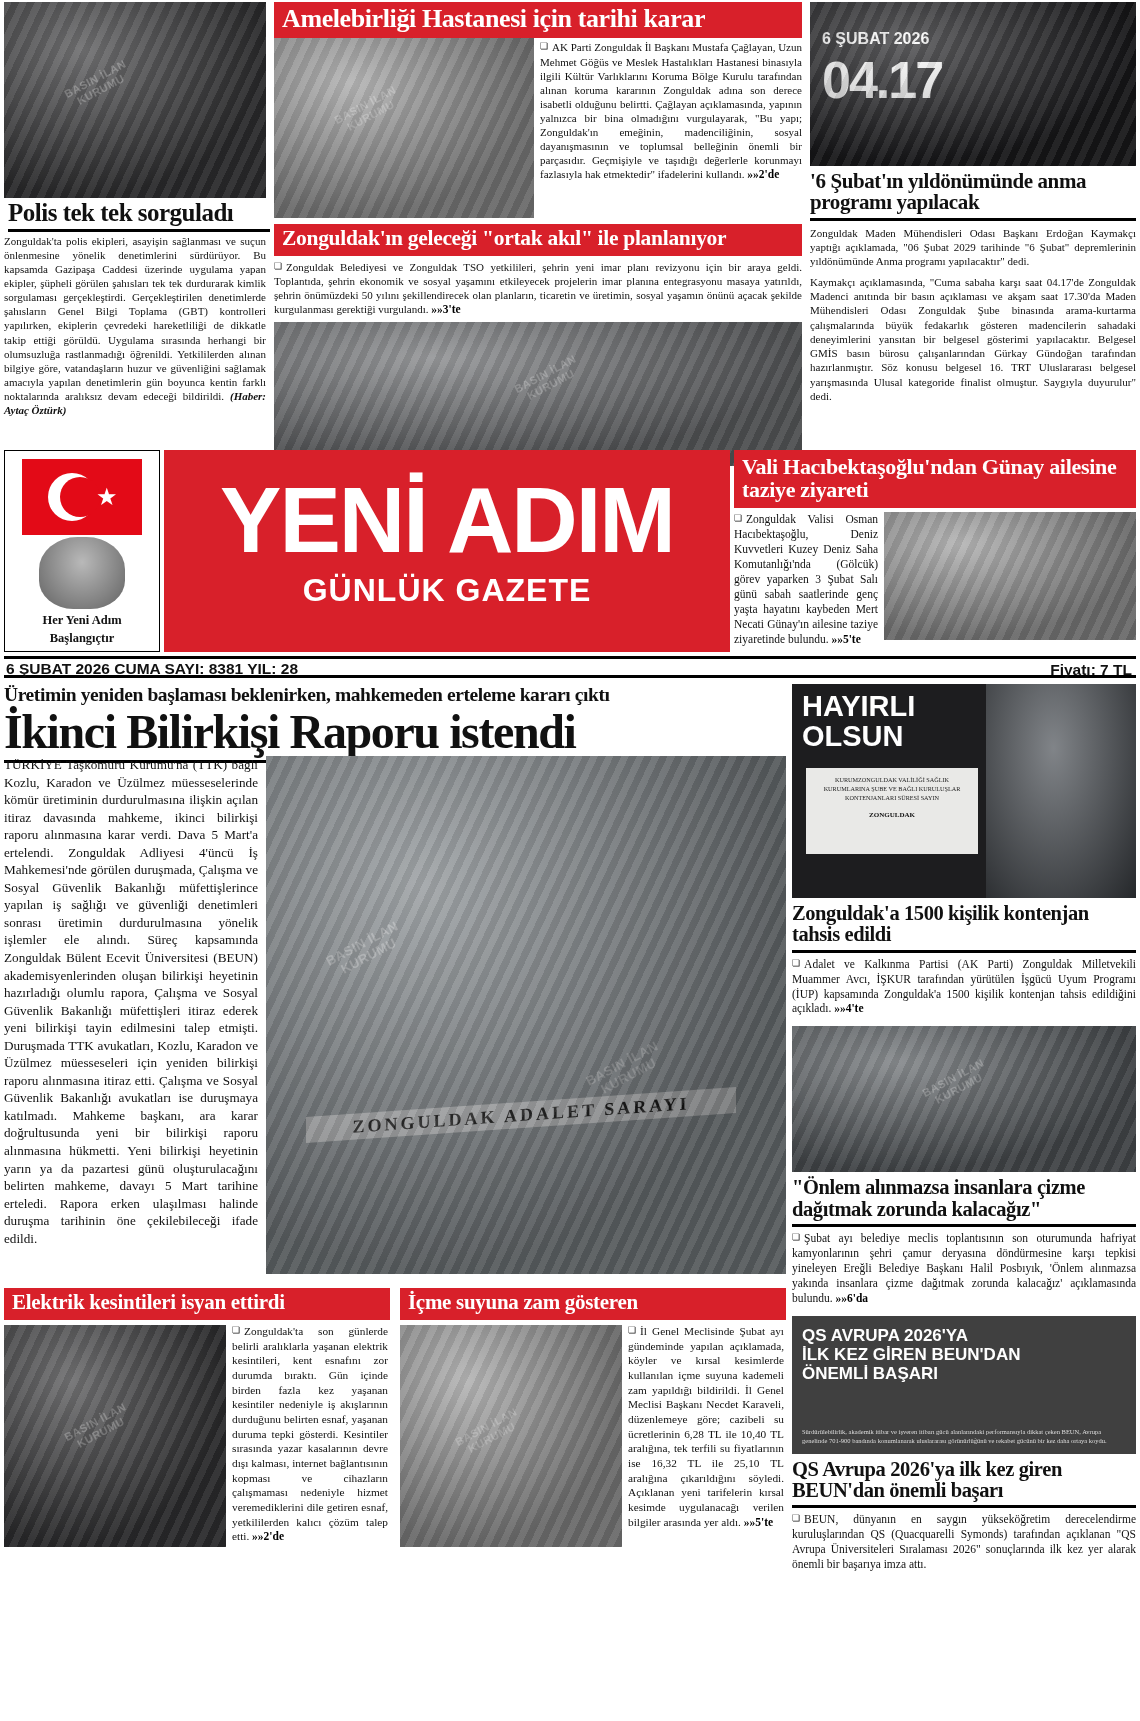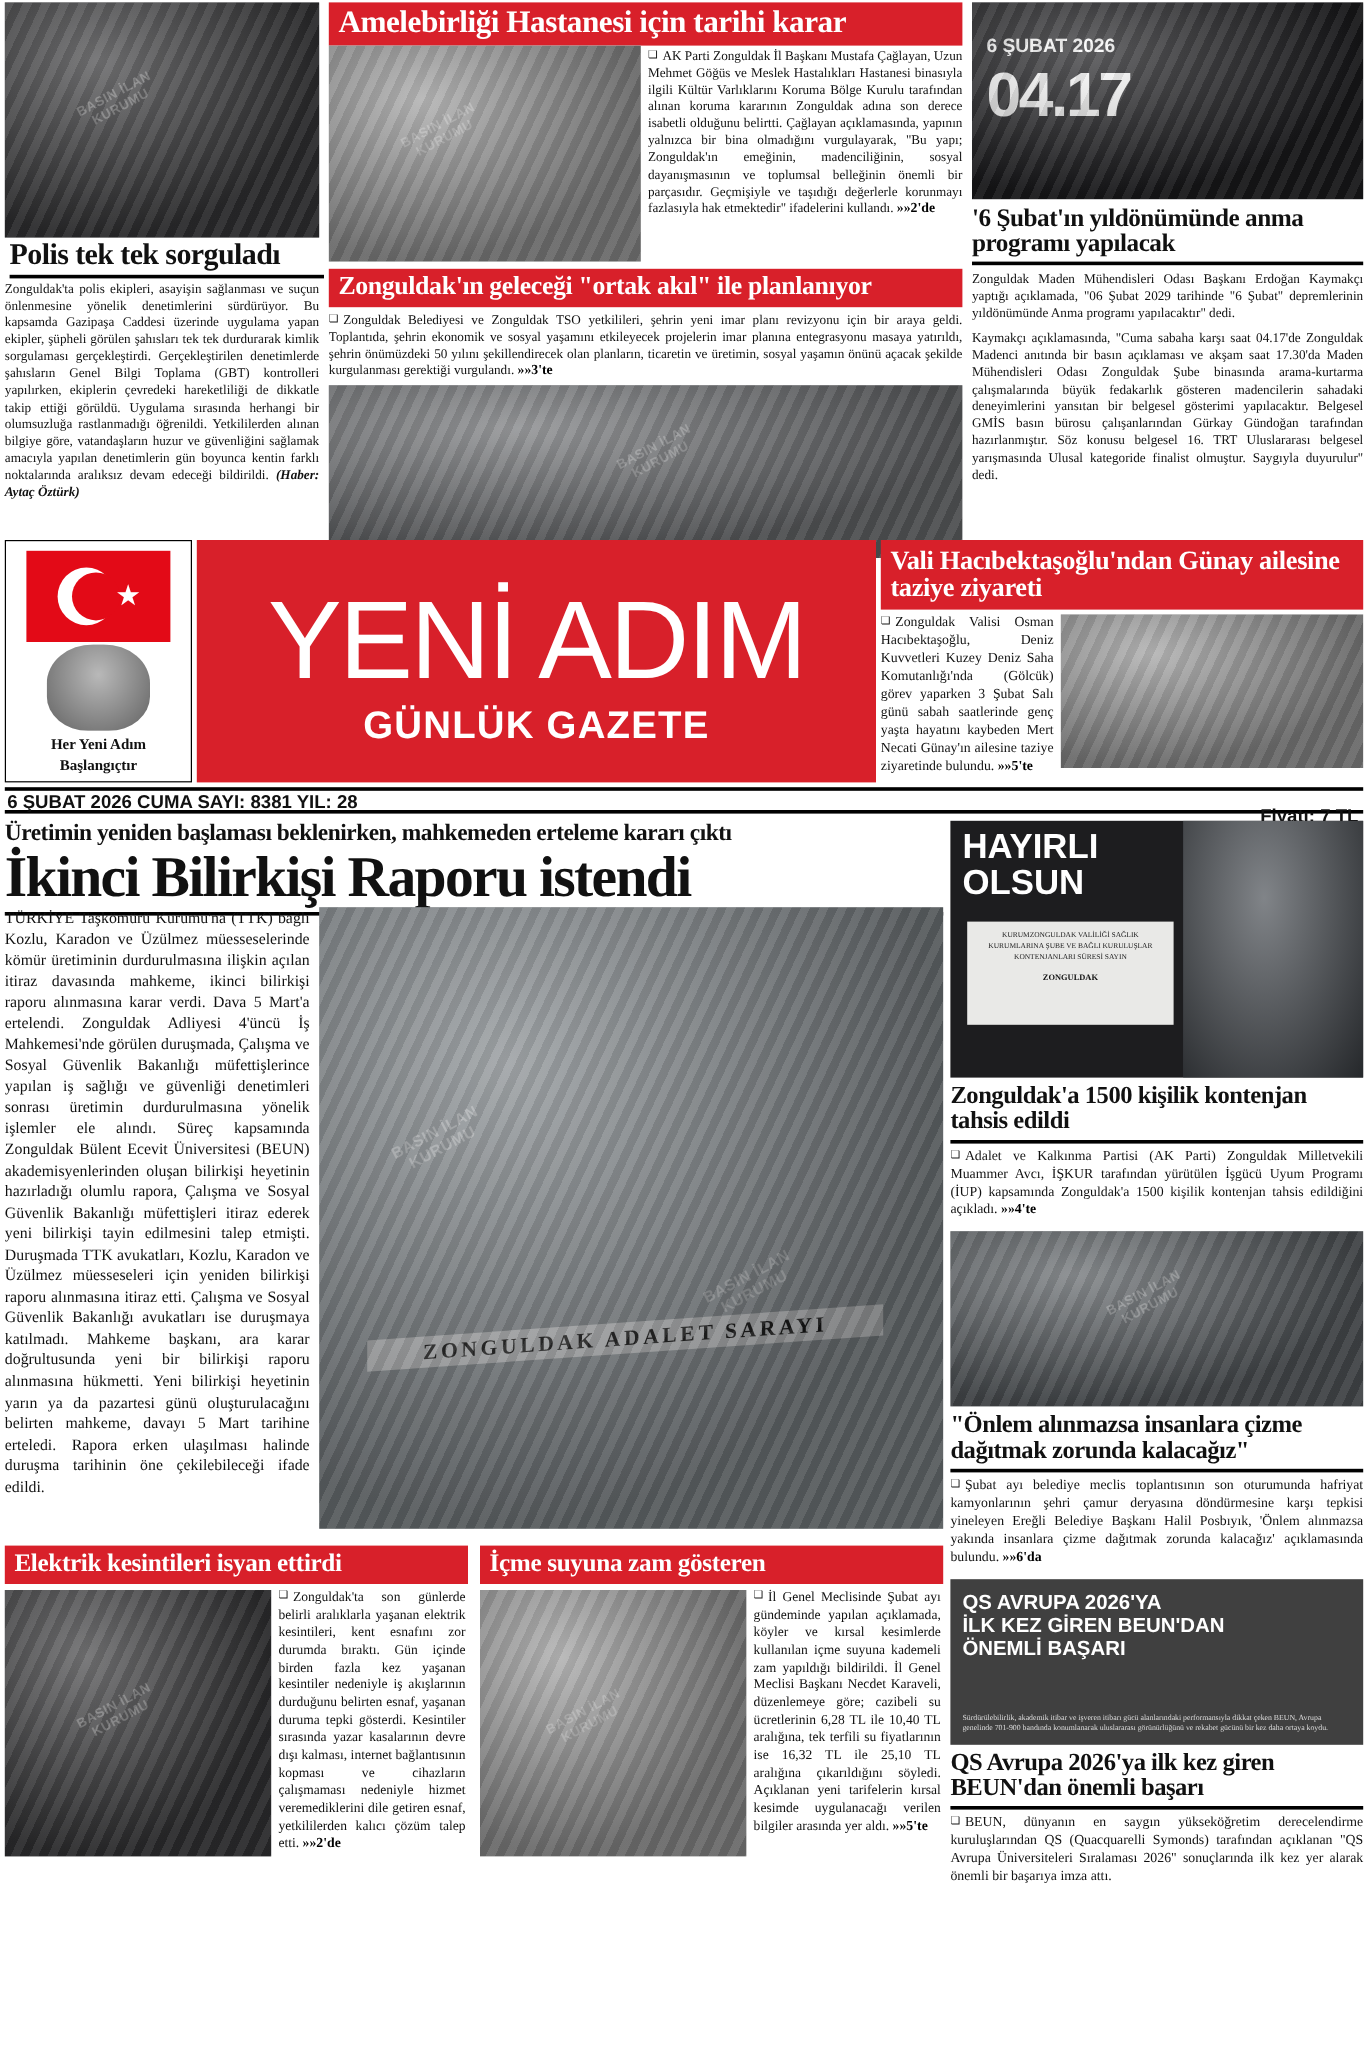--- a/index.html
+++ b/index.html
@@ -66,31 +66,31 @@
   #flag-box { position:absolute; left:0; top:0; width:156px; height:202px; border:1px solid #000; background:#fff; text-align:center; }
   #flag { width:120px; height:76px; margin:8px auto 2px; background:#e30a17; position:relative; }
   #flag .cres { position:absolute; left:26px; top:14px; width:48px; height:48px; border-radius:50%; background:#fff; }
   #flag .cres2 { position:absolute; left:38px; top:18px; width:40px; height:40px; border-radius:50%; background:#e30a17; }
   #flag .star { position:absolute; left:74px; top:29px; color:#fff; font-size:24px; line-height:18px; }
   #ata { width:86px; height:72px; margin:0 auto; background:#d9d9d9; border-radius:45% 45% 40% 40%; position:relative; overflow:hidden;}
   #ata:after{ content:""; position:absolute; inset:0; background:radial-gradient(ellipse at 50% 35%, rgba(0,0,0,.15), rgba(0,0,0,.55)); }
   #flag-box .slogan { font-size:12.5px; font-weight:bold; line-height:1.15; margin-top:4px; }
 
   #logo-box { position:absolute; left:160px; top:0; width:566px; height:202px; background:#d8202a; color:#fff; text-align:center; }
-  #logo-box .brand { font-size:92px; font-weight:normal; letter-spacing:-2px; line-height:1; padding-top:38px; font-family:"Liberation Sans", sans-serif;}
+  #logo-box .brand { font-size:92px; font-weight:bold; letter-spacing:-2px; line-height:1; padding-top:24px; font-family:"Liberation Sans", sans-serif;}
   #logo-box .sub { font-size:32px; font-weight:bold; letter-spacing:1px; margin-top:6px; font-family:"Liberation Sans", sans-serif;}
 
   #vali { position:absolute; left:730px; top:0; width:402px; }
   #vali-title { background:#d8202a; color:#fff; font-weight:bold; font-size:22px; line-height:1.05; padding:5px 8px 7px; letter-spacing:-.3px; }
   #vali-text { position:absolute; left:0; top:62px; width:144px; font-size:11.5px; line-height:1.3; text-align:justify; }
   #vali-photo { position:absolute; left:150px; top:62px; width:252px; height:128px; }
 
   #date-bar { position:absolute; left:0; top:206px; width:1132px; border-top:3px solid #000; border-bottom:3px solid #000; height:22px; }
   #date-bar .l { position:absolute; left:2px; top:1px; font-size:15.5px; font-weight:bold; font-family:"Liberation Sans", sans-serif;}
-  #date-bar .r { position:absolute; right:4px; top:13px; font-size:15.5px; font-weight:bold; font-family:"Liberation Sans", sans-serif;}
+  #date-bar .r { position:absolute; right:4px; top:2px; font-size:15.5px; font-weight:bold; font-family:"Liberation Sans", sans-serif;}
 
   
   #lead { position:absolute; left:4px; top:684px; width:782px; }
   #lead-kicker { font-size:19.5px; font-weight:bold; letter-spacing:-.4px; }
   #lead-title { font-size:48px; font-weight:bold; line-height:1; letter-spacing:-1.4px; margin-top:2px; }
   #lead-rule { height:3px; background:#000; margin-top:4px; }
   #lead-text { position:absolute; left:0; top:72px; width:254px; font-size:13.2px; line-height:1.33; text-align:justify; }
   #lead-photo { position:absolute; left:262px; top:72px; width:520px; height:518px; background:#7e8488; }
   #court-sign { position:absolute; left:40px; bottom:146px; width:430px; height:26px; background:rgba(230,230,230,.55); color:#111; font-weight:bold; font-size:18px; letter-spacing:3px; text-align:center; line-height:26px; transform:skewY(-4deg); }
 

